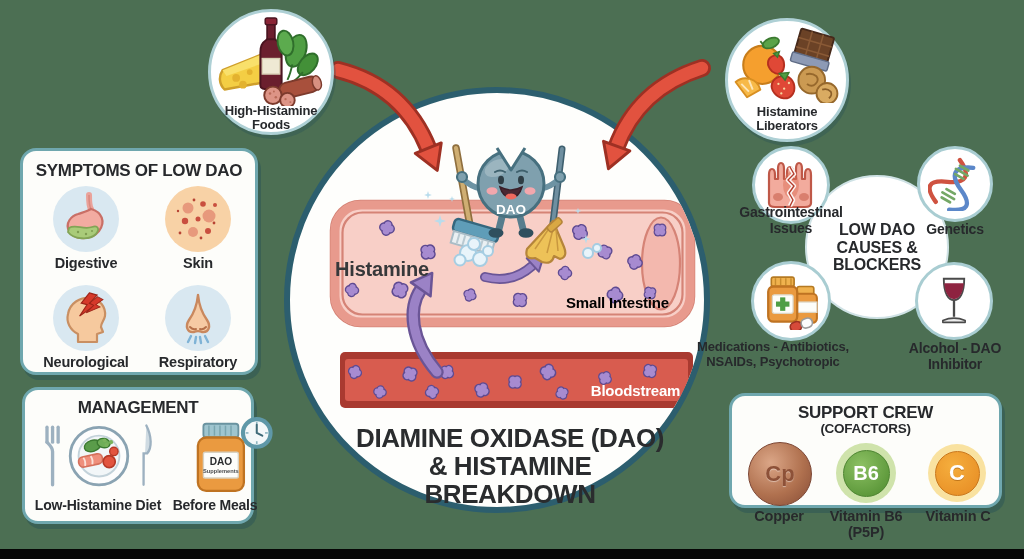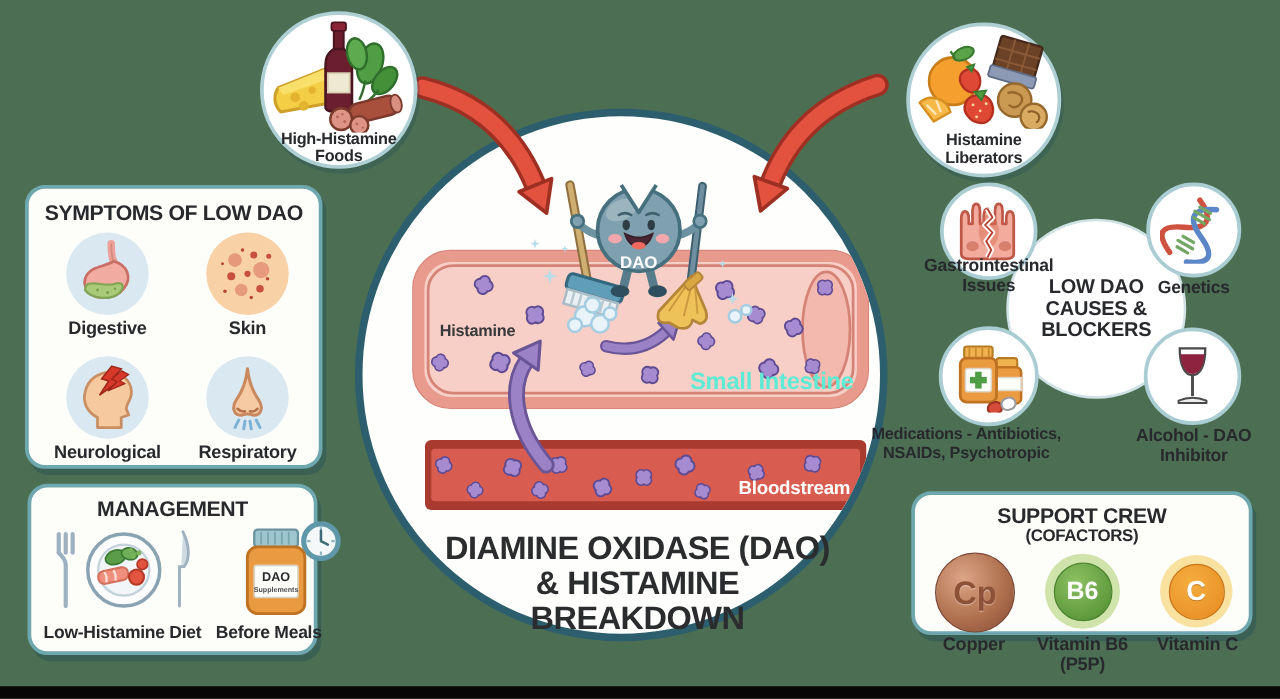--- a/index.html
+++ b/index.html
@@ -173,22 +173,22 @@
       <g fill="#b8dcec">
         <use href="#spark" transform="translate(150,128)"></use>
         <use href="#spark" transform="translate(138,102) scale(0.65)"></use>
         <use href="#spark" transform="translate(162,106) scale(0.5)"></use>
         <use href="#spark" transform="translate(296,146) scale(0.8)"></use>
         <use href="#spark" transform="translate(288,118) scale(0.55)"></use>
       </g>
     </svg>
   </div>
 
-  <div class="lbl ov" style="left:332px;top:258px;width:100px;font-size:13px;color:#36383a;">Histamine</div>
-  <div class="lbl ov" style="left:545px;top:295px;width:145px;font-size:19px;color:#5eead4;">Small Intestine</div>
+  <div class="lbl ov" style="left:332px;top:258px;width:100px;font-size:20px;color:#36383a;">Histamine</div>
+  <div class="lbl ov" style="left:545px;top:295px;width:145px;font-size:15px;color:#000000;">Small Intestine</div>
   <div class="lbl ov" style="left:573px;top:383px;width:125px;font-size:15px;color:#ffffff;">Bloodstream</div>
   <div class="lbl ov" style="left:347px;top:424px;width:326px;font-size:26px;line-height:28px;letter-spacing:-0.4px;color:#2a2c2e;">DIAMINE OXIDASE (DAO) &amp; HISTAMINE BREAKDOWN</div>
 
   <div class="bubble z40" style="left:208px;top:9px;width:126px;height:126px;">
     <svg width="120" height="92" viewBox="0 0 124 95" style="margin:2px auto 0;">
       <path d="M12,58 L52,42 C58,50 60,62 58,70 L14,78 C8,72 8,64 12,58 Z" fill="#f4ce44" stroke="#cf9f2b" stroke-width="2.5" stroke-linejoin="round"></path>
       <path d="M12,58 L52,42 L56,50 L16,64 Z" fill="#f9e06b" stroke="none"></path>
       <circle cx="26" cy="66" r="4" fill="#e3b22f"></circle>
         <circle cx="40" cy="60" r="3" fill="#e3b22f"></circle>
         <circle cx="33" cy="73" r="4" fill="#e3b22f"></circle>
@@ -458,21 +458,21 @@
     </svg>
   </div>
   <div class="lbl" style="left:895px;top:341px;width:120px;font-size:14px;line-height:15.5px;z-index:32;">Alcohol - DAO Inhibitor</div>
 
   <div class="panel z30" style="left:729px;top:393px;width:273px;height:115px;">
     <div class="panel-title" style="top:7px;">SUPPORT CREW</div>
     <div class="panel-title" style="top:25px;font-size:13.5px;">(COFACTORS)</div>
 
     <div class="coin" style="left:16px;top:46px;width:62px;height:62px;
          background:radial-gradient(circle at 35% 32%, #dba687, #b0714f 55%, #8a4f38 95%);
-         border:1px solid #7c4634;font-size:26px;color:#8d5138;text-shadow:0 1px 1px rgba(255,255,255,.45);">
+         border:1px solid #7c4634;font-size:22px;color:#8d5138;text-shadow:0 1px 1px rgba(255,255,255,.45);">
       <span>Cp</span>
     </div>
     <div class="coin" style="left:104px;top:47px;width:60px;height:60px;background:#cfe3ab;">
       <div class="coin-inner" style="width:45px;height:45px;background:radial-gradient(circle at 38% 32%, #8cc063, #5a9638 80%);
            border:1.5px solid #4c8430;font-size:20px;color:#fff;">
         <span>B6</span>
       </div>
     </div>
     <div class="coin" style="left:196px;top:48px;width:58px;height:58px;background:#f9e2a0;">
       <div class="coin-inner" style="width:43px;height:43px;background:radial-gradient(circle at 38% 32%, #f5ae3d, #e88f26 85%);

